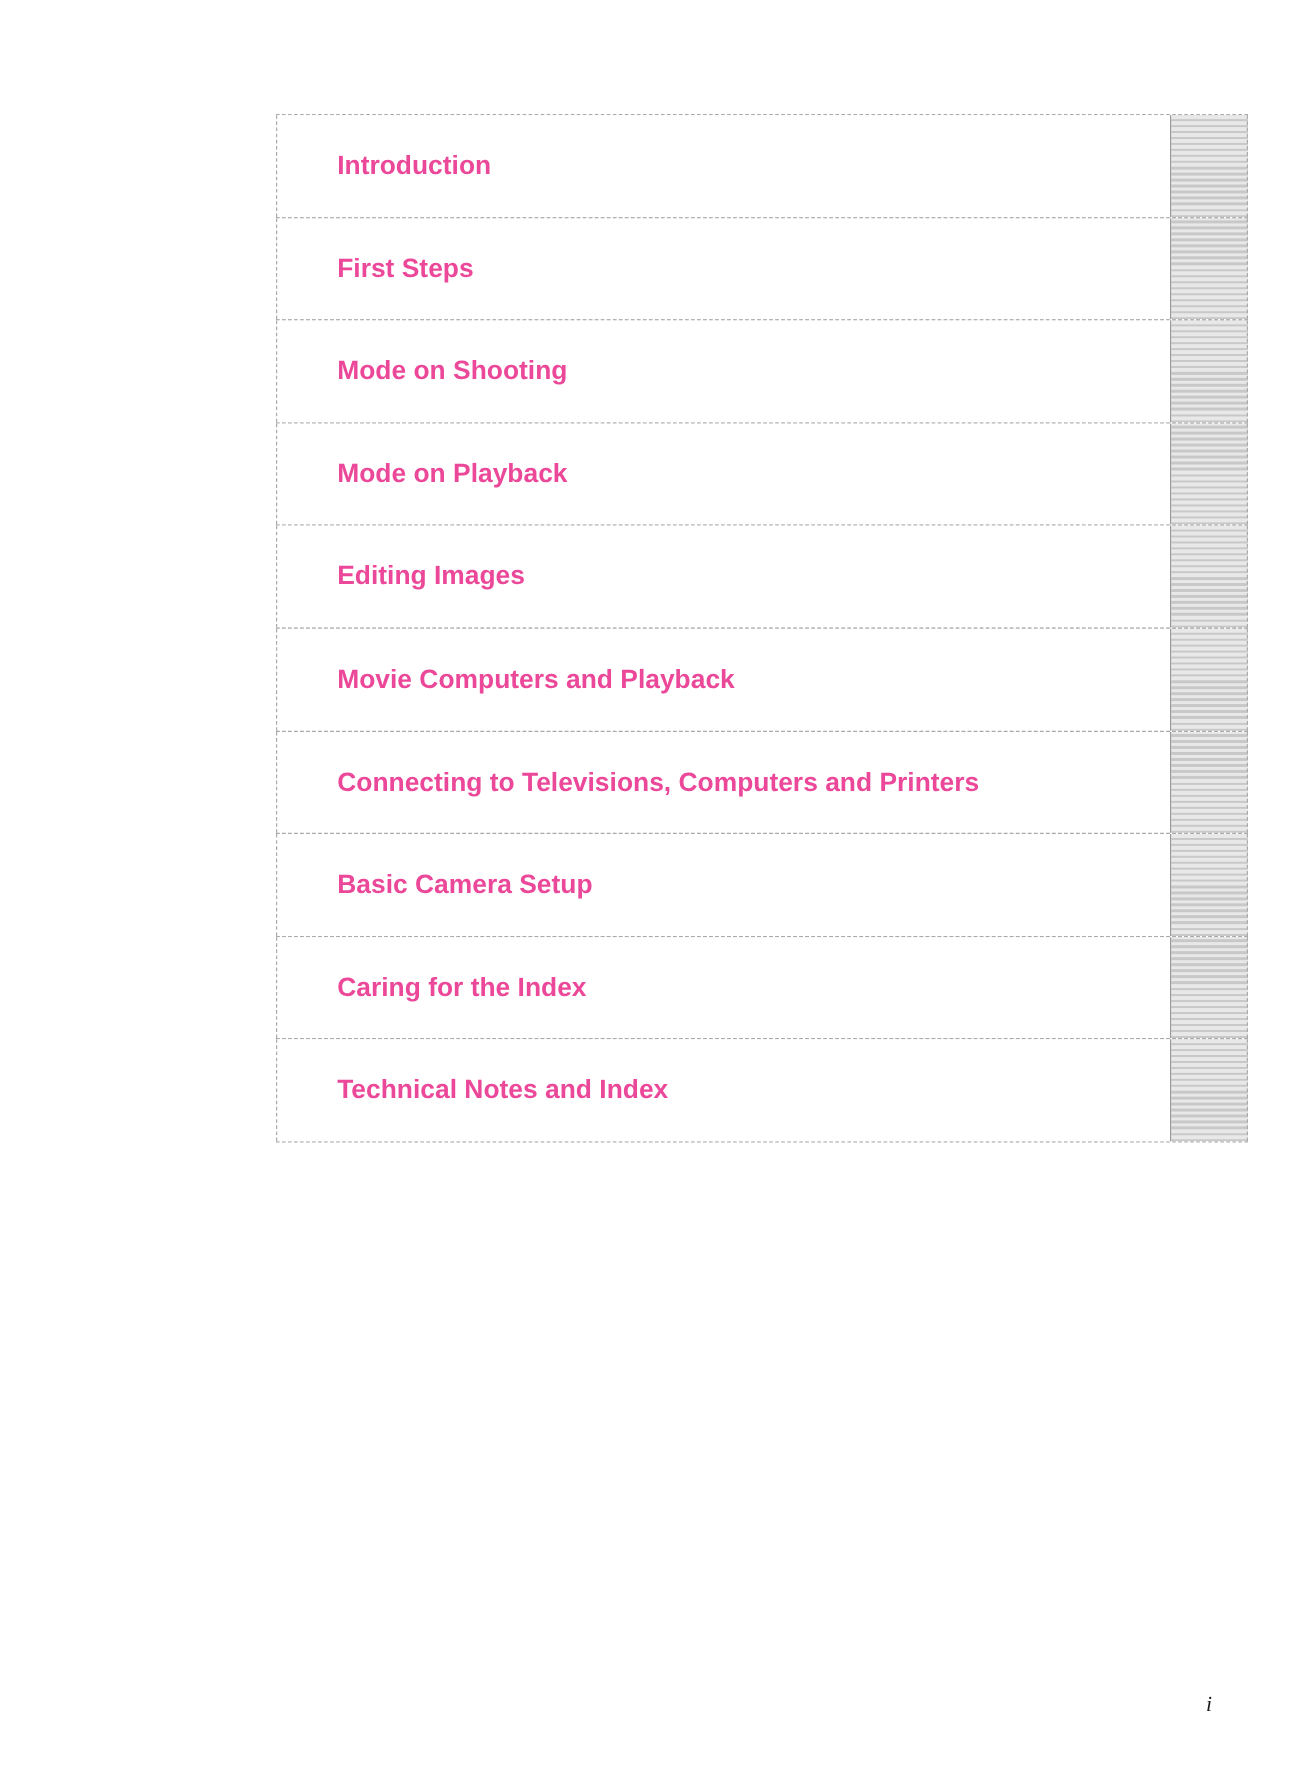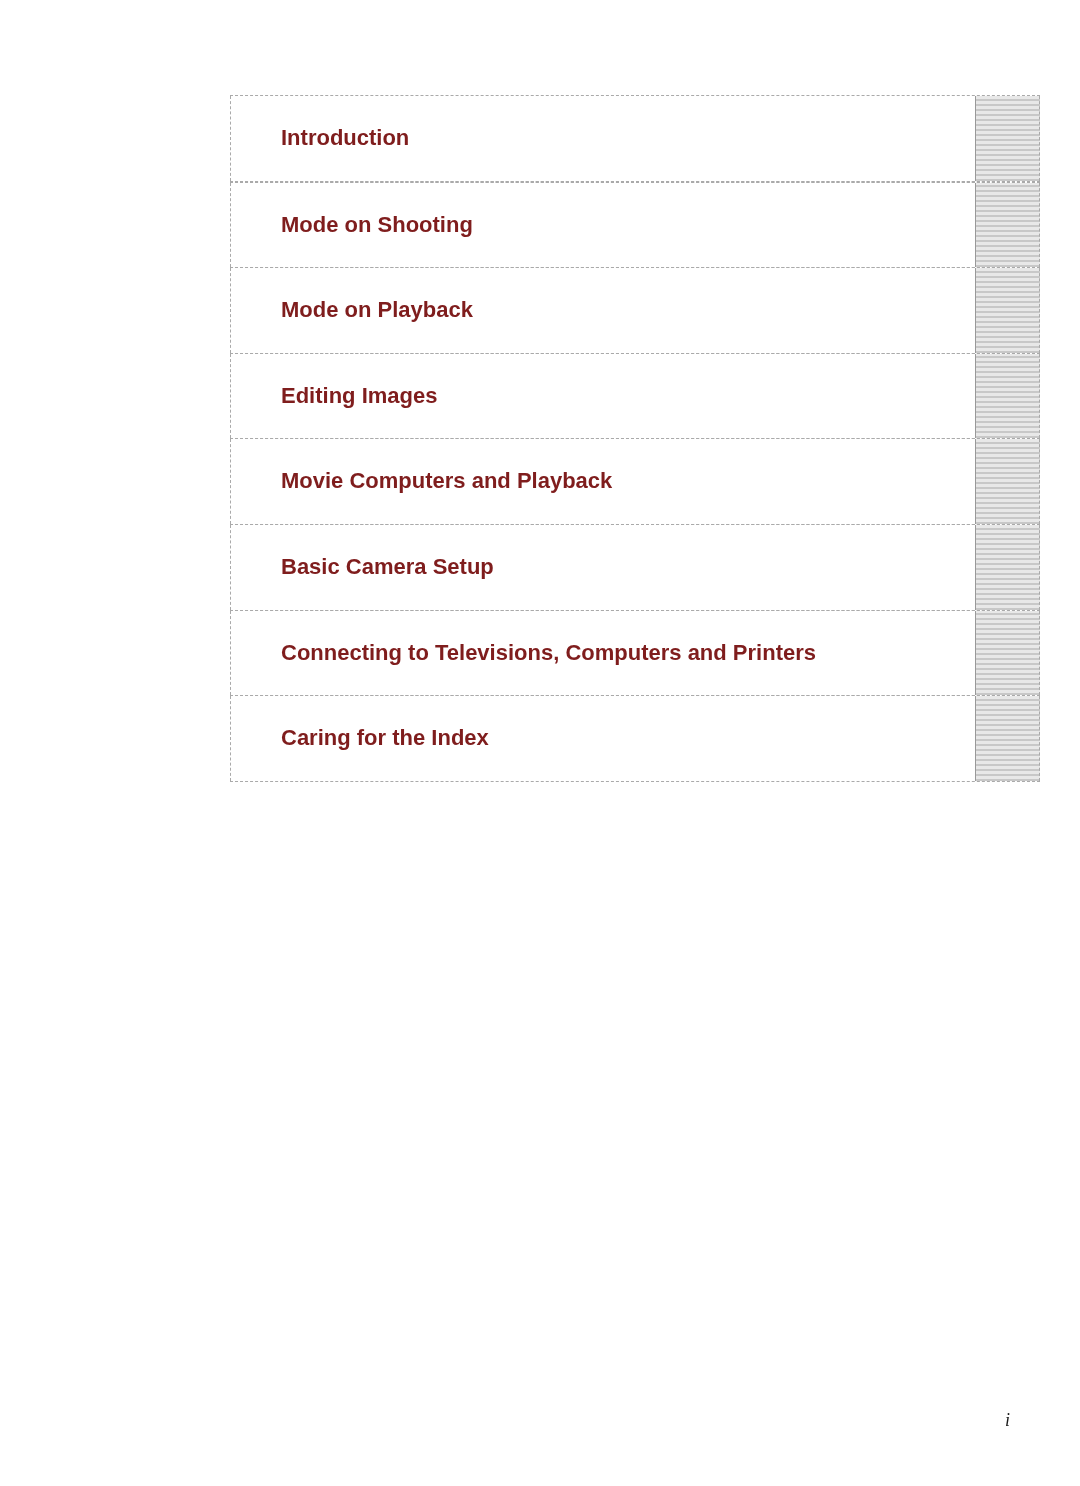--- a/index.html
+++ b/index.html
@@ -46,21 +46,21 @@
     .toc-item-content {
       flex: 1;
       padding: 28px 20px 28px 50px;
       background: #ffffff;
       border-left: 1px dashed #aaa;
     }
 
     .toc-item-label {
       font-size: 22px;
       font-weight: bold;
-      color: #7f1d1d;
+      color: #ec4899;
       line-height: 1.3;
       font-family: Arial, sans-serif;
     }
 
     .toc-item-tab {
       width: 65px;
       background: repeating-linear-gradient(
         0deg,
         #c8c8c8 0px,
         #c8c8c8 2px,
@@ -125,20 +125,23 @@
   <div class="toc-list">
 
     <div class="toc-item">
       <div class="toc-item-content">
         <span class="toc-item-label">Introduction</span>
       </div>
       <div class="toc-item-tab"></div>
     </div>
 
     <div class="toc-item">
+      <div class="toc-item-content">
+        <span class="toc-item-label">First Steps</span>
+      </div>
       <div class="toc-item-tab"></div>
     </div>
 
 
     <div class="toc-item">
       <div class="toc-item-content">
         <span class="toc-item-label">Mode on Shooting</span>
       </div>
       <div class="toc-item-tab"></div>
     </div>
@@ -159,36 +162,42 @@
 
     <div class="toc-item">
       <div class="toc-item-content">
         <span class="toc-item-label">Movie Computers and Playback</span>
       </div>
       <div class="toc-item-tab"></div>
     </div>
 
     <div class="toc-item">
       <div class="toc-item-content">
+        <span class="toc-item-label">Connecting to Televisions, Computers and Printers</span>
+      </div>
+      <div class="toc-item-tab"></div>
+    </div>
+
+    <div class="toc-item">
+      <div class="toc-item-content">
         <span class="toc-item-label">Basic Camera Setup</span>
       </div>
       <div class="toc-item-tab"></div>
     </div>
 
     <div class="toc-item">
       <div class="toc-item-content">
-        <span class="toc-item-label">Connecting to Televisions, Computers and Printers</span>
-      </div>
-      <div class="toc-item-tab"></div>
-    </div>
-
-    <div class="toc-item">
-      <div class="toc-item-content">
         <span class="toc-item-label">Caring for the Index</span>
       </div>
       <div class="toc-item-tab"></div>
     </div>
 
+    <div class="toc-item">
+      <div class="toc-item-content">
+        <span class="toc-item-label">Technical Notes and Index</span>
+      </div>
+      <div class="toc-item-tab"></div>
+    </div>
 
   </div>
 
   <div class="page-number">i</div>
 </div>
 
 </body></html>

